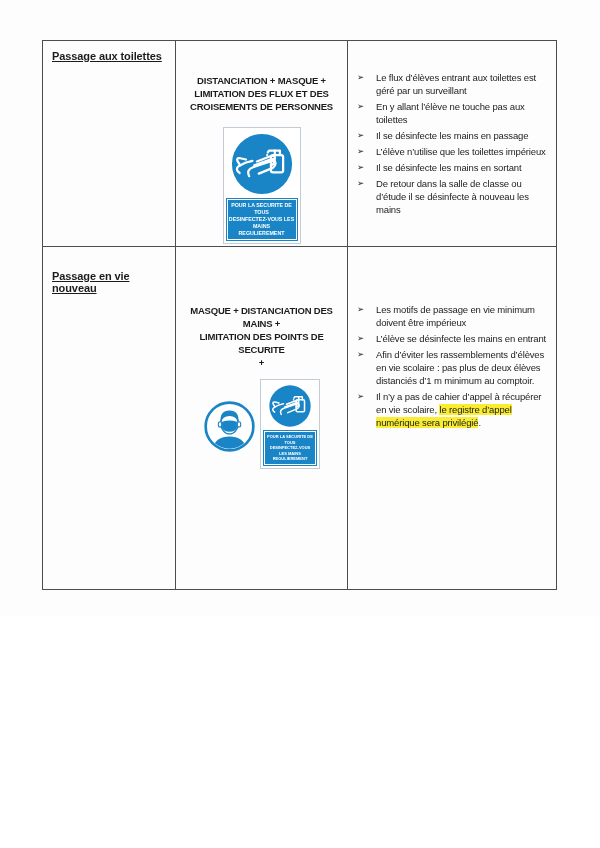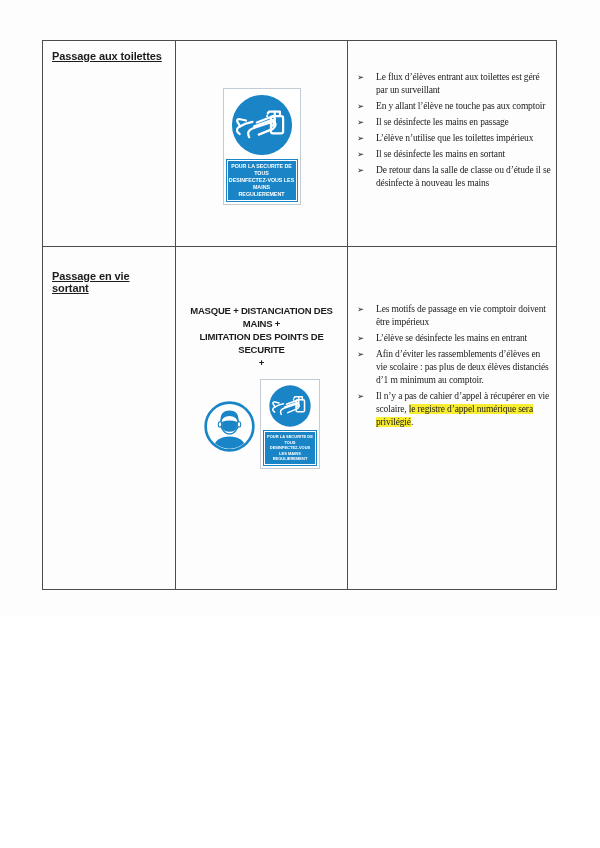--- a/index.html
+++ b/index.html
@@ -34,21 +34,21 @@
   .measures{text-align:center;padding:33px 2px 0 2px;}
   .measures-2{padding-top:57px;}
   .measure-line{
     font-weight:bold;font-size:9.5px;line-height:13px;letter-spacing:-0.2px;
     width:164px;margin:0 auto;
   }
   .bullets{padding:30px 4px 0 9px;}
   .bullets-2{padding-top:56px;}
   .li{display:flex;margin-bottom:3px;}
   .marker{flex:0 0 19px;width:19px;font-size:8.5px;padding-top:1px;color:#222;}
-  .li-text{flex:1;font-size:9.5px;line-height:13px;letter-spacing:-0.15px;font-family:Liberation Serif, serif;}
+  .li-text{flex:1;font-size:9.5px;line-height:13px;letter-spacing:-0.15px;}
   .hl{background:var(--highlight-yellow);}
   
   .sign{
     display:inline-block;background:#fff;border:1px solid #c3ccd4;
     padding:4px 3px 3px 3px;box-sizing:border-box;vertical-align:top;
   }
   .sign-lg{width:78px;margin-top:14px;}
   .sign-sm{width:60px;}
   .sign svg{display:block;margin:0 auto;}
   .sign-lg svg{width:64px;height:64px;}
@@ -70,20 +70,21 @@
 <body>
 
 <div class="page">
   <div class="ptable">
 
     <div class="cell cat">
       <span class="cat-label">Passage aux toilettes</span>
     </div>
 
     <div class="cell measures">
+      <div class="measure-line">DISTANCIATION + MASQUE + LIMITATION DES FLUX ET DES CROISEMENTS DE PERSONNES</div>
       <div class="sign sign-lg">
         <svg viewBox="0 0 100 100">
           <circle class="b-fill" cx="50" cy="50" r="47"></circle>
           <g class="w-stroke" stroke-width="3.5">
             <path d="M15 64 q-8 -6 -1 -11 l10 -5 11 -3"></path>
             <path d="M16 52 l-4 -6 q-3 -6 4 -5 l9 2"></path>
             <path d="M30 69 q-5 -10 6 -14 l27 -9 q7 -2 8 2 t-4 8 l-22 9"></path>
             <path d="M38 52 l25 -9 q6 -2 7 2 q-1 6 -6 7"></path>
             <path d="M42 46 l21 -8 q5 -2 7 1 q1 4 -3 6"></path>
             <rect x="64" y="36" width="19" height="27" rx="3"></rect>
@@ -100,42 +101,42 @@
       </div>
     </div>
 
     <div class="cell bullets">
       <div class="li">
         <span class="marker">➢</span>
         <span class="li-text">Le flux d’élèves entrant aux toilettes est géré par un surveillant</span>
       </div>
       <div class="li">
         <span class="marker">➢</span>
-        <span class="li-text">En y allant l’élève ne touche pas aux comptoir</span>
+        <span class="li-text">En y allant l’élève ne touche pas aux toilettes</span>
       </div>
       <div class="li">
         <span class="marker">➢</span>
         <span class="li-text">Il se désinfecte les mains en passage</span>
       </div>
       <div class="li">
         <span class="marker">➢</span>
         <span class="li-text">L’élève n’utilise que les toilettes impérieux</span>
       </div>
       <div class="li">
         <span class="marker">➢</span>
         <span class="li-text">Il se désinfecte les mains en sortant</span>
       </div>
       <div class="li">
         <span class="marker">➢</span>
         <span class="li-text">De retour dans la salle de classe ou d’étude il se désinfecte à nouveau les mains</span>
       </div>
     </div>
 
     <div class="cell cat cat-2">
-      <span class="cat-label">Passage en vie sortant</span>
+      <span class="cat-label">Passage en vie nouveau</span>
     </div>
 
     <div class="cell measures measures-2">
       <div class="measure-line">MASQUE + DISTANCIATION DES MAINS +</div>
       <div class="measure-line">LIMITATION DES POINTS DE SECURITE</div>
       <div class="measure-line">+</div>
 
       <div class="pics-row">
         <div class="mask-wrap">
           <svg viewBox="0 0 100 100">
@@ -173,21 +174,21 @@
             <div>DESINFECTEZ-VOUS LES MAINS</div>
             <div>REGULIEREMENT</div>
           </div>
         </div>
       </div>
     </div>
 
     <div class="cell bullets bullets-2">
       <div class="li">
         <span class="marker">➢</span>
-        <span class="li-text">Les motifs de passage en vie comptoir doivent être impérieux</span>
+        <span class="li-text">Les motifs de passage en vie minimum doivent être impérieux</span>
       </div>
       <div class="li">
         <span class="marker">➢</span>
         <span class="li-text">L’élève se désinfecte les mains en entrant</span>
       </div>
       <div class="li">
         <span class="marker">➢</span>
         <span class="li-text">Afin d’éviter les rassemblements d’élèves en vie scolaire : pas plus de deux élèves distanciés d’1 m minimum au comptoir.</span>
       </div>
       <div class="li">

